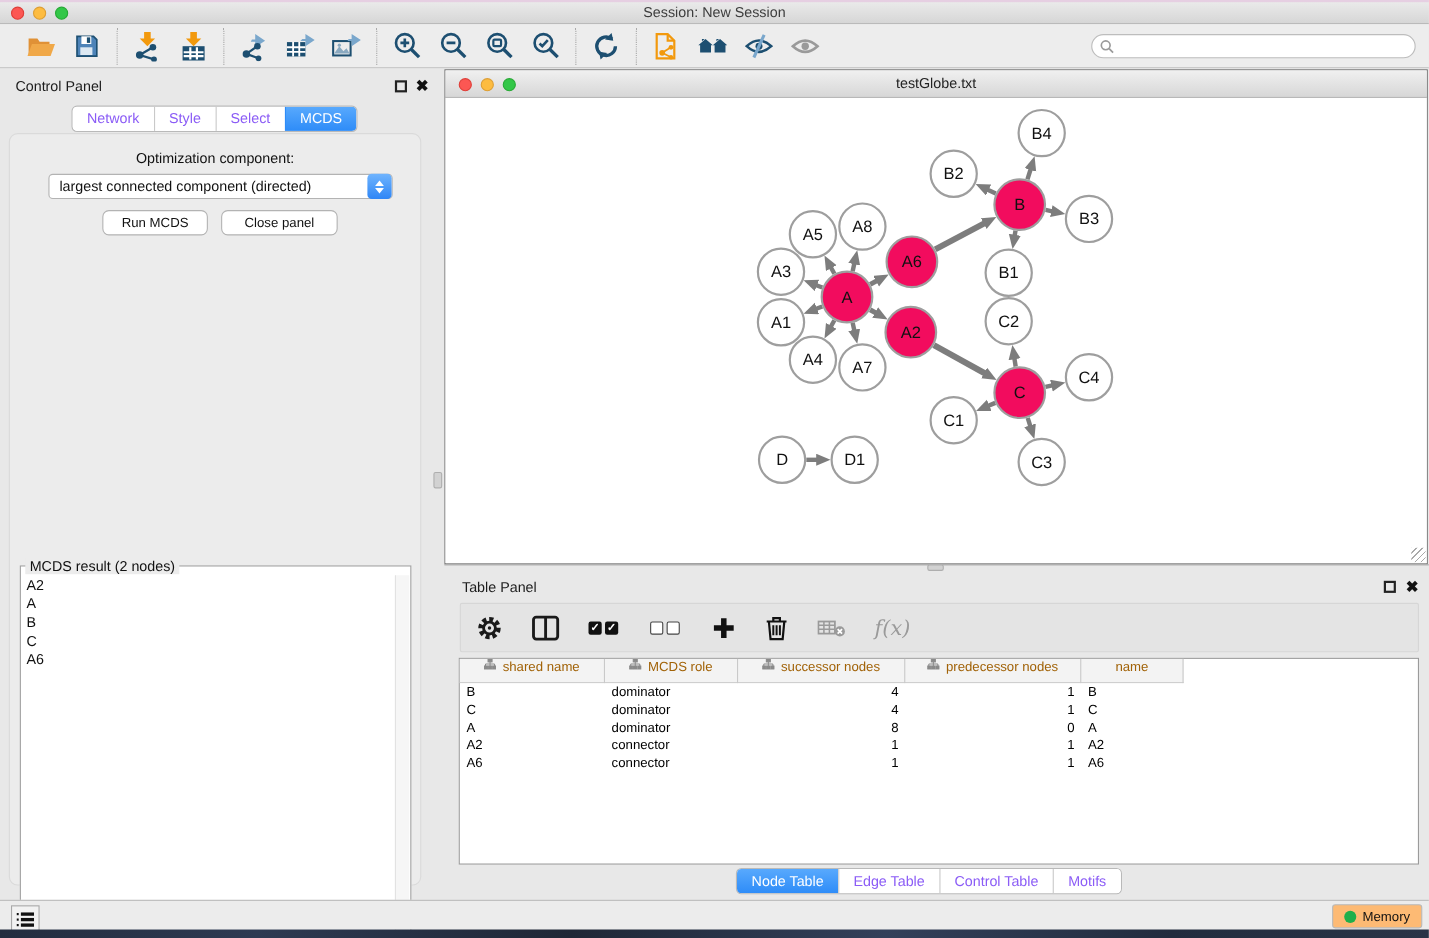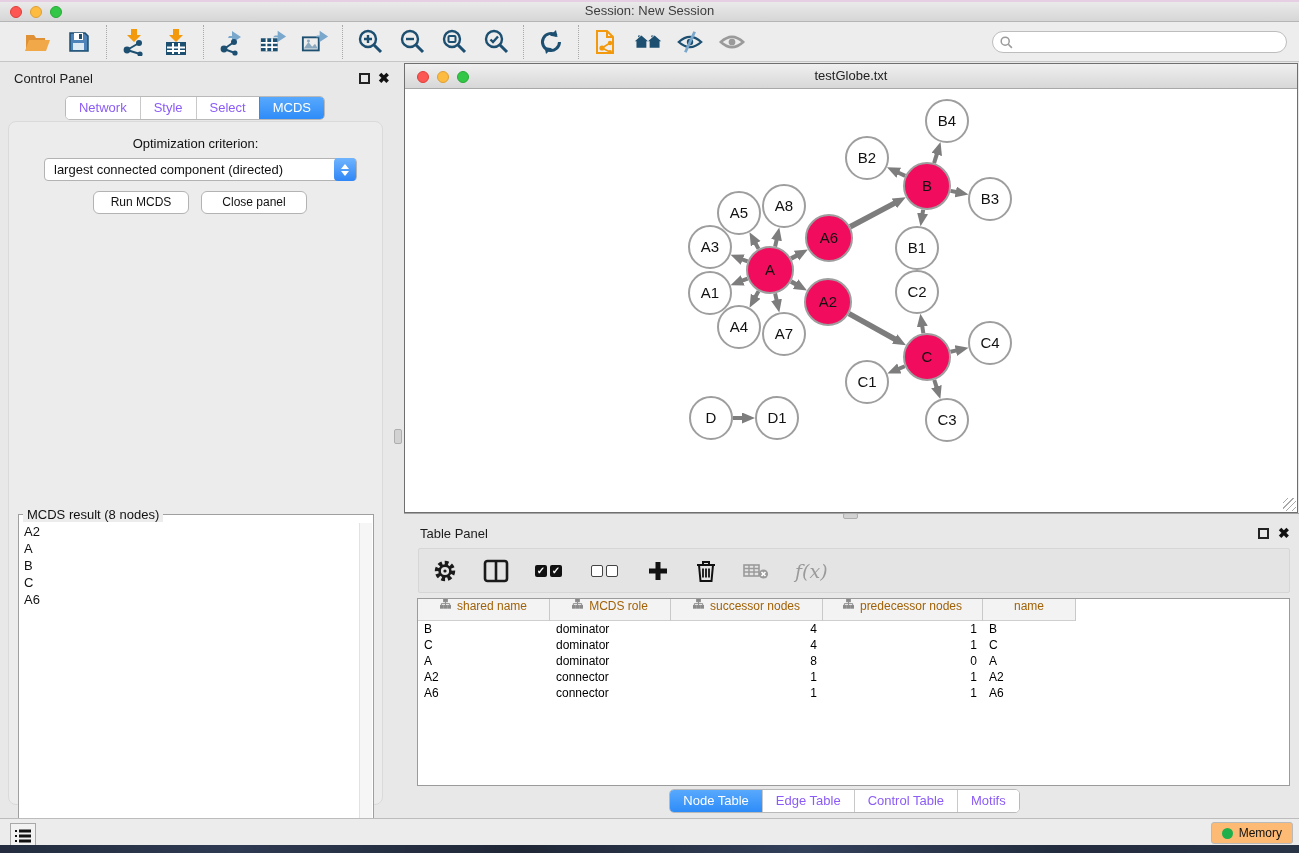--- a/index.html
+++ b/index.html
@@ -289,32 +289,32 @@
   </div>
   <div id="cp-tabs">
       <div class="seg">
         <div class="tab">Network</div>
         <div class="tab">Style</div>
         <div class="tab">Select</div>
         <div class="tab active">MCDS</div>
       </div>
     </div>
   <div id="cp-content">
-    <div id="opt-label">Optimization criterion:</div>
+    <div id="opt-label">Optimization component:</div>
     <div id="criterion-select">
       <span>largest connected component (directed)</span>
       <div class="stepper">
           <div class="chev up"></div>
           <div class="chev dn"></div>
         </div>
     </div>
     <div id="run-btn" class="cp-btn">Run MCDS</div>
     <div id="closepanel-btn" class="cp-btn">Close panel</div>
     <div id="mcds-box">
-      <div id="mcds-legend">MCDS result (8 nodes)</div>
+      <div id="mcds-legend">MCDS result (2 nodes)</div>
       <div id="mcds-list">
           <div class="mcds-item">A2</div>
           <div class="mcds-item">A</div>
           <div class="mcds-item">B</div>
           <div class="mcds-item">C</div>
           <div class="mcds-item">A6</div>
         </div>
       <div id="mcds-scroll"></div>
     </div>
   </div>

